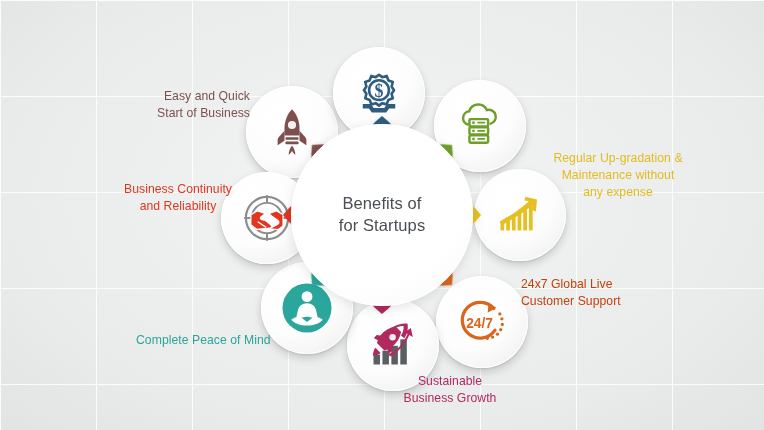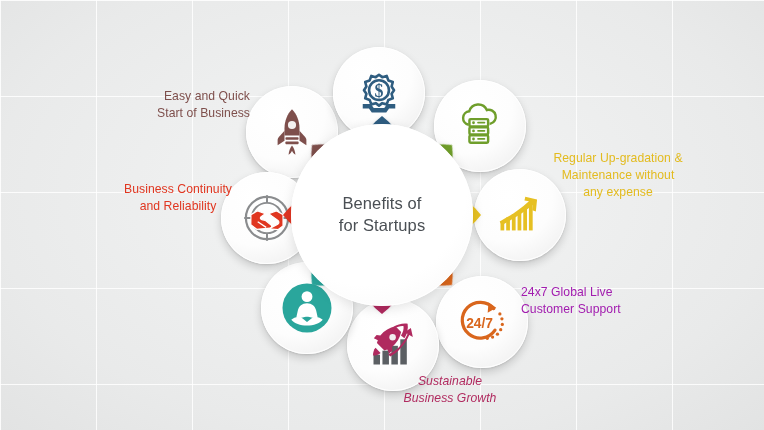--- a/index.html
+++ b/index.html
@@ -247,23 +247,24 @@
 
   <div class="label lbl-r" style="left:100px;top:88px;width:150px;color:#7e4f4c;">Easy and Quick
 Start of Business</div>
 
 
 
   <div class="label lbl-c" style="left:528px;top:150px;width:180px;color:#e3bb1f;">Regular Up-gradation &amp;
 Maintenance without
 any expense</div>
 
-  <div class="label lbl-l" style="left:521px;top:284px;width:180px;color:#a21caf;">24x7 Global Live
+  <div class="label lbl-l" style="left:521px;top:276px;width:180px;color:#c2410c;">24x7 Global Live
 Customer Support</div>
 
-  <div class="label lbl-c" style="left:370px;top:373px;width:160px;color:#b02a5f;font-style:italic;">Sustainable
+  <div class="label lbl-c" style="left:370px;top:373px;width:160px;color:#b02a5f;">Sustainable
 Business Growth</div>
 
+  <div class="label lbl-l" style="left:136px;top:332px;width:200px;color:#2aa69c;">Complete Peace of Mind</div>
 
   <div class="label lbl-c" style="left:93px;top:181px;width:170px;color:#e03620;">Business Continuity
 and Reliability</div>
 
 </div>
 
 </body></html>

